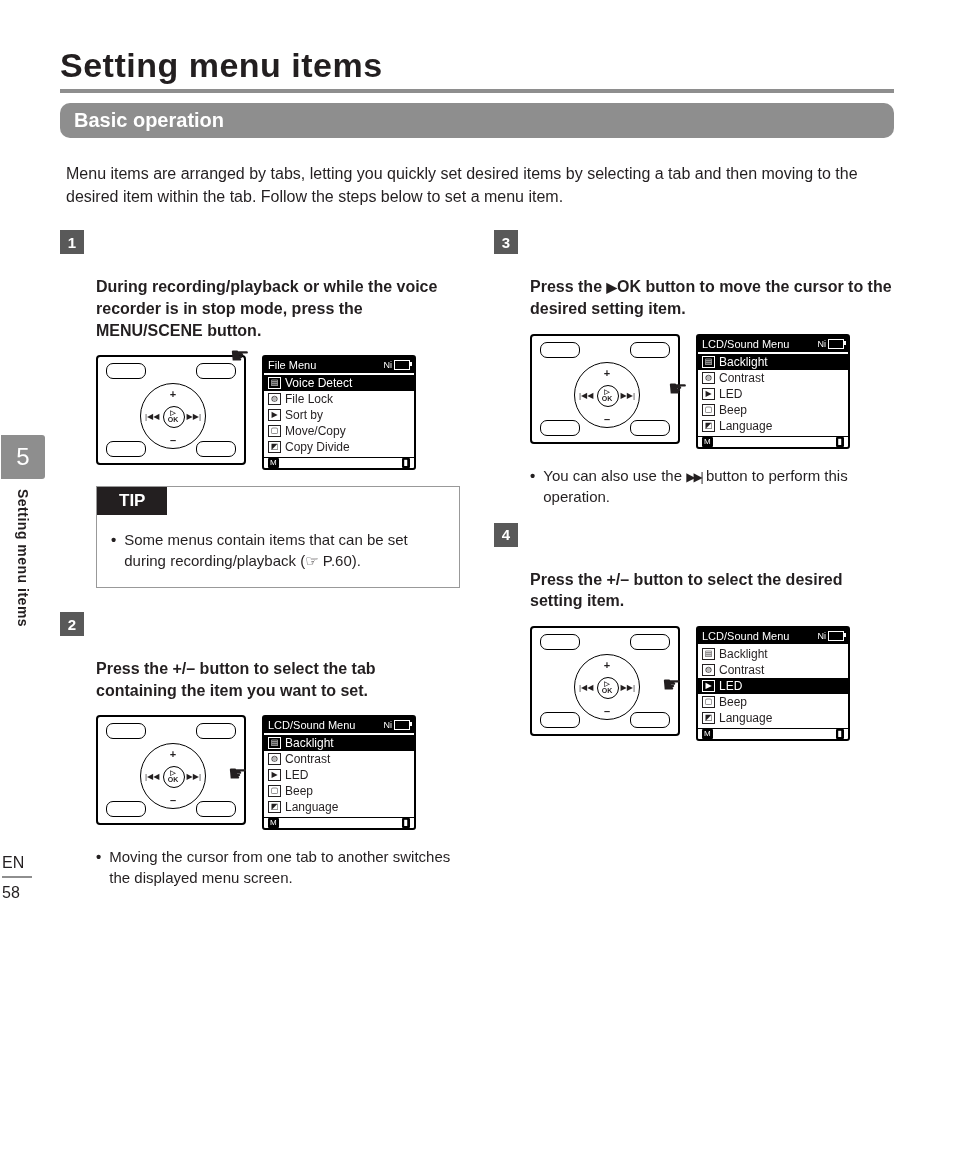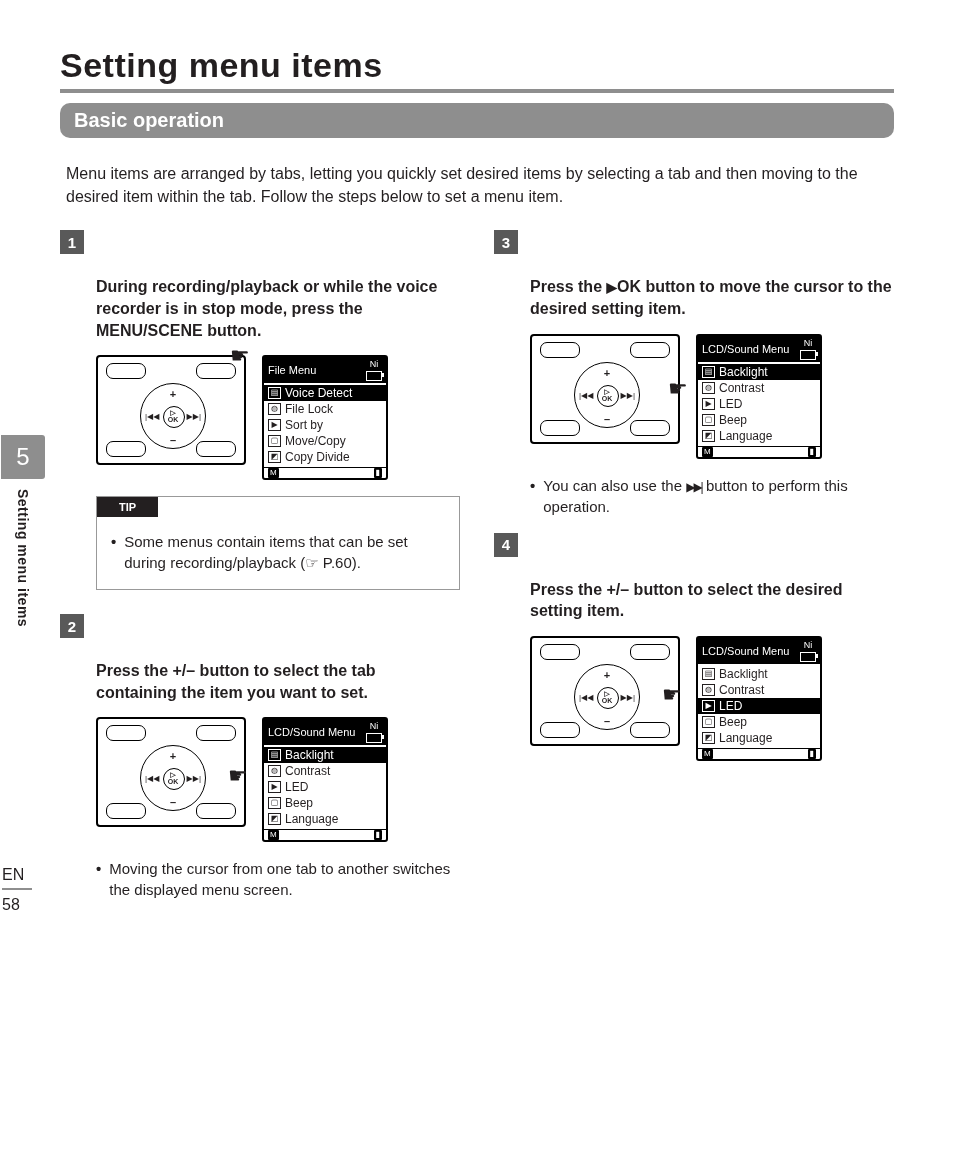--- a/index.html
+++ b/index.html
@@ -157,42 +157,41 @@
   }
   .da-left { left: 4px; }
   .da-right { right: 4px; }
   .hand {
     position: absolute;
     font-size: 22px;
     transform: scaleX(-1);
     pointer-events: none;
   }
   .lcd {
-    width: 126px;
+    width: 154px;
     border: 2px solid #000;
     border-radius: 3px;
     background: #fff;
     box-sizing: border-box;
     font-family: Arial, sans-serif;
   }
   .lcd-title {
     background: #000;
     color: #fff;
     font-size: 11px;
     padding: 2px 4px;
     display: flex;
     justify-content: space-between;
     align-items: center;
   }
   .lcd-title-right {
     display: flex;
-    align-items: center;
+    align-items: flex-end;
     gap: 2px;
     font-size: 9px;
-    flex-direction: column;
   }
   .bat {
     width: 14px; height: 8px;
     border: 1px solid #fff;
     position: relative;
   }
   .bat::after {
     content: "";
     position: absolute;
     right: -3px; top: 1px;
@@ -234,21 +233,21 @@
   }
   .lcd-footer span { background:#000; color:#fff; padding:0 2px; border-radius:1px; }
   .tip-box {
     border: 1px solid #999;
     margin: 6px 0 22px 36px;
   }
   .tip-label {
     background: #231f20;
     color: #fff;
     display: inline-block;
-    font-size: 11px;
+    font-size: 17px;
     font-weight: 700;
     padding: 4px 22px;
   }
   .tip-body {
     padding: 10px 14px 12px 14px;
   }
   .bullet {
     display: flex;
     gap: 8px;
     font-size: 15px;

